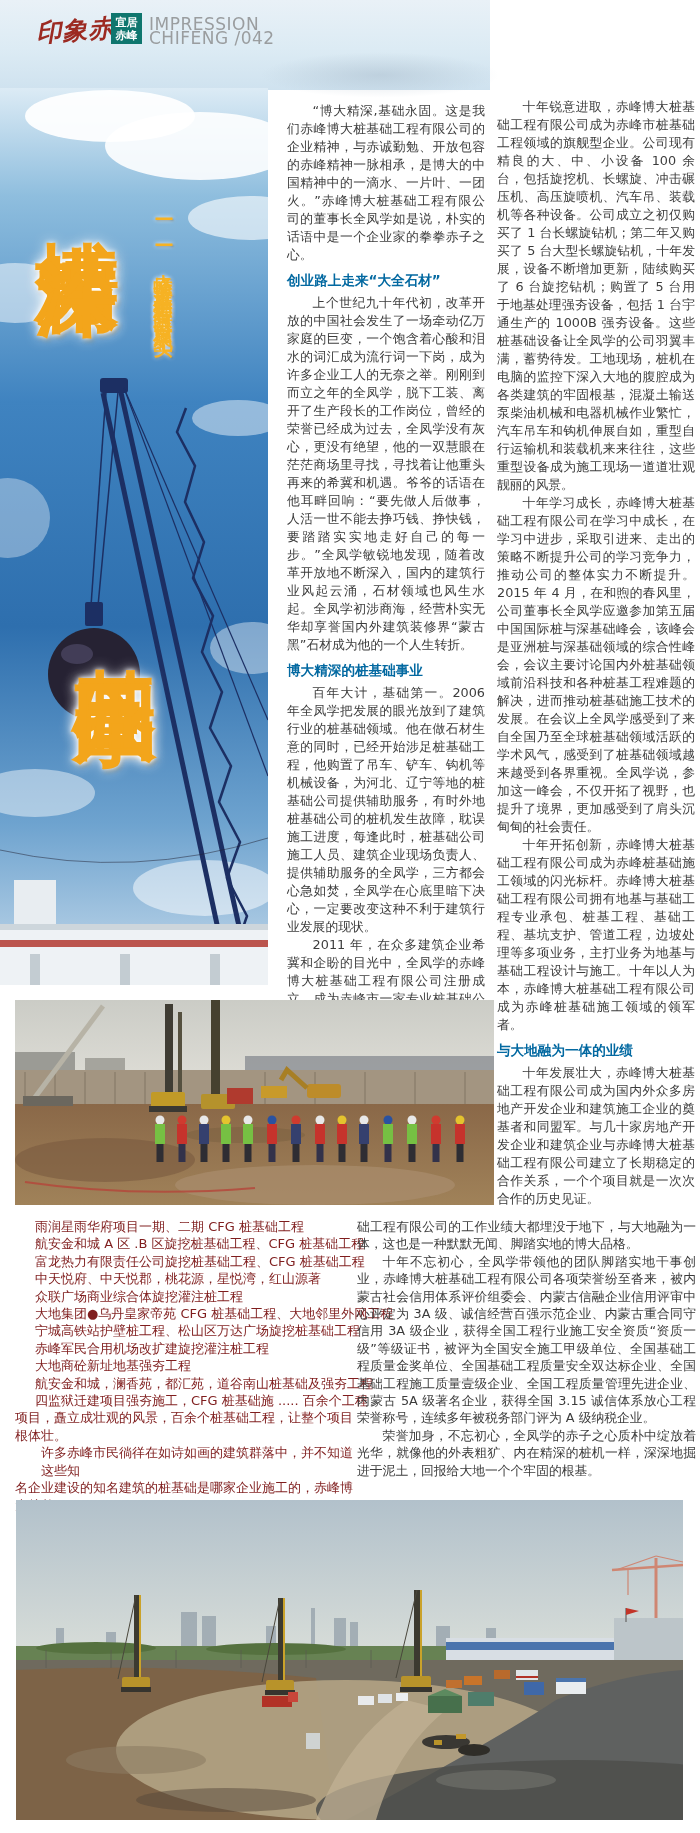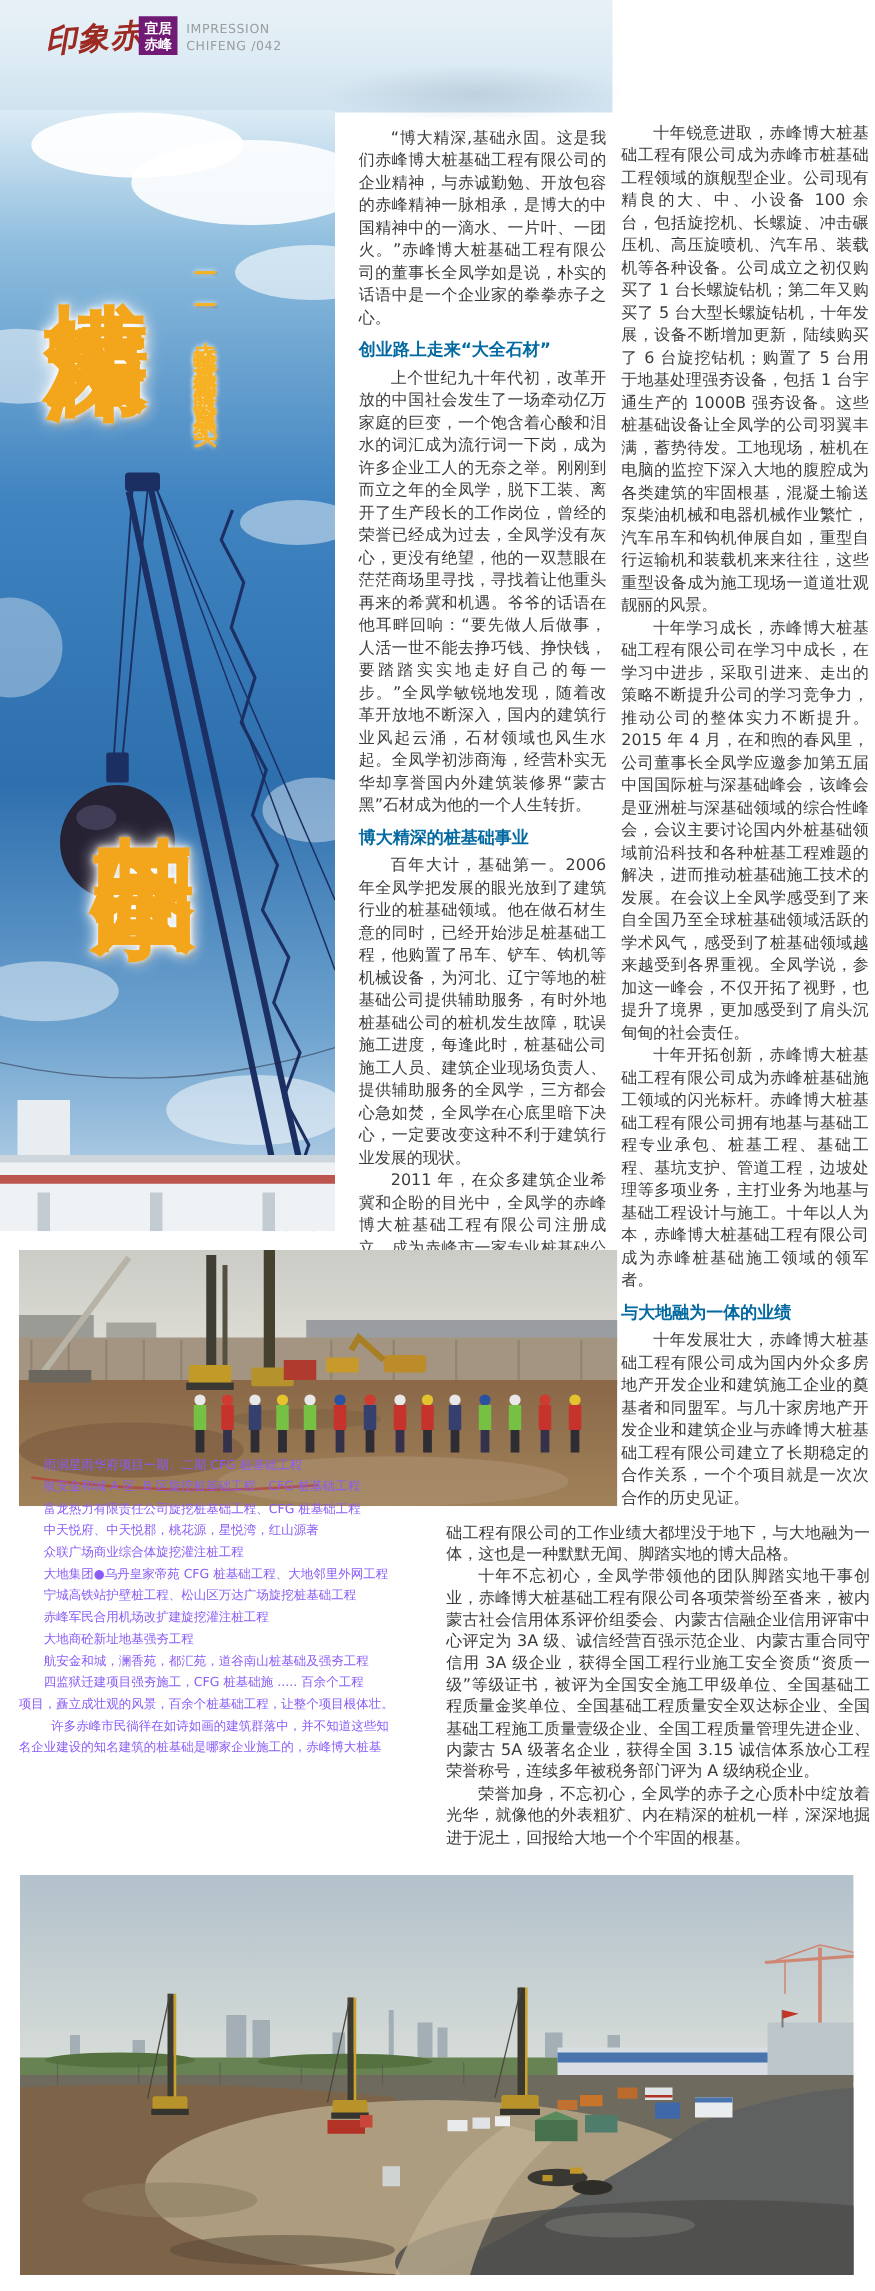--- a/index.html
+++ b/index.html
@@ -7,24 +7,24 @@
         font-family:"DejaVu Sans",sans-serif;color:#3c3c3c;}
 
   
   .header-band{position:absolute;left:0;top:0;width:490px;height:90px;
 rgb:0;background:linear-gradient(180deg,#e9f1f7 0%,#dcebf4 55%,#cfe2ef 100%);}
   .header-band::after{content:"";position:absolute;right:-10px;top:52px;width:240px;height:46px;
         background:radial-gradient(ellipse at center,rgba(140,160,178,.30),rgba(140,160,178,0) 70%);}
   .logo-script{position:absolute;left:36px;top:13px;font-family:"DejaVu Serif",serif;
         font-style:italic;font-weight:bold;font-size:25px;color:#9c2a22;
         transform:rotate(-4deg);letter-spacing:1px;z-index:3;}
-  .logo-box{position:absolute;left:111px;top:13px;width:31px;height:31px;background:#701a75;
+  .logo-box{position:absolute;left:111px;top:13px;width:31px;height:31px;background:#0f766e;
         color:#fff;font-size:11px;line-height:13px;text-align:center;padding-top:3px;
         box-sizing:border-box;z-index:3;font-weight:bold;}
-  .logo-en{position:absolute;left:149px;top:17px;color:#9a9d9f;font-size:10px;line-height:14px;
+  .logo-en{position:absolute;left:149px;top:17px;color:#9a9d9f;font-size:17px;line-height:14px;
         letter-spacing:.5px;z-index:3;}
 
   
   .hero{position:absolute;left:0;top:88px;width:268px;height:897px;overflow:hidden;}
   .hero svg{position:absolute;left:0;top:0;}
   .hero-title{position:absolute;writing-mode:vertical-rl;text-orientation:upright;
         font-family:"DejaVu Serif",serif;font-weight:bold;color:#f3a51b;font-size:84px;
         line-height:1;letter-spacing:6px;z-index:2;
         text-shadow:0 0 5px #fff,0 0 14px rgba(255,255,255,.85),2px 3px 4px rgba(90,60,0,.35);}
   .t1{left:36px;top:84px;height:400px;}
@@ -39,22 +39,22 @@
   #col2{left:497px;top:98px;}
   .col p{margin:0;text-indent:2em;}
   .col-h{font-weight:bold;color:#0369a1;text-align:left;font-size:13.6px;
         margin:7px 0 5px;text-indent:0;}
 
   
   .photo-mid{position:absolute;left:15px;top:1000px;width:479px;height:205px;overflow:hidden;}
   .photo-bottom{position:absolute;left:16px;top:1500px;width:667px;height:320px;overflow:hidden;}
 
   
-  .projects{position:absolute;left:15px;top:1164px;width:338px;font-size:10px;
-        line-height:17.4px;color:#8b5cf6;}
+  .projects{position:absolute;left:15px;top:1218px;width:338px;font-size:13px;
+        line-height:17.4px;color:#7f1d1d;}
   .projects .line{padding-left:20px;white-space:nowrap;}
   .projects .closing{padding-left:0;}
   .projects .closing-indent{padding-left:26px;}
   .bottom-right{position:absolute;left:357px;top:1218px;width:339px;font-size:12.8px;
         line-height:17.4px;text-align:justify;color:#3c3c3c;}
   .bottom-right p{margin:0;}
   .bottom-right p.ind{text-indent:2em;}
 </style>
 </head>
 <body>

